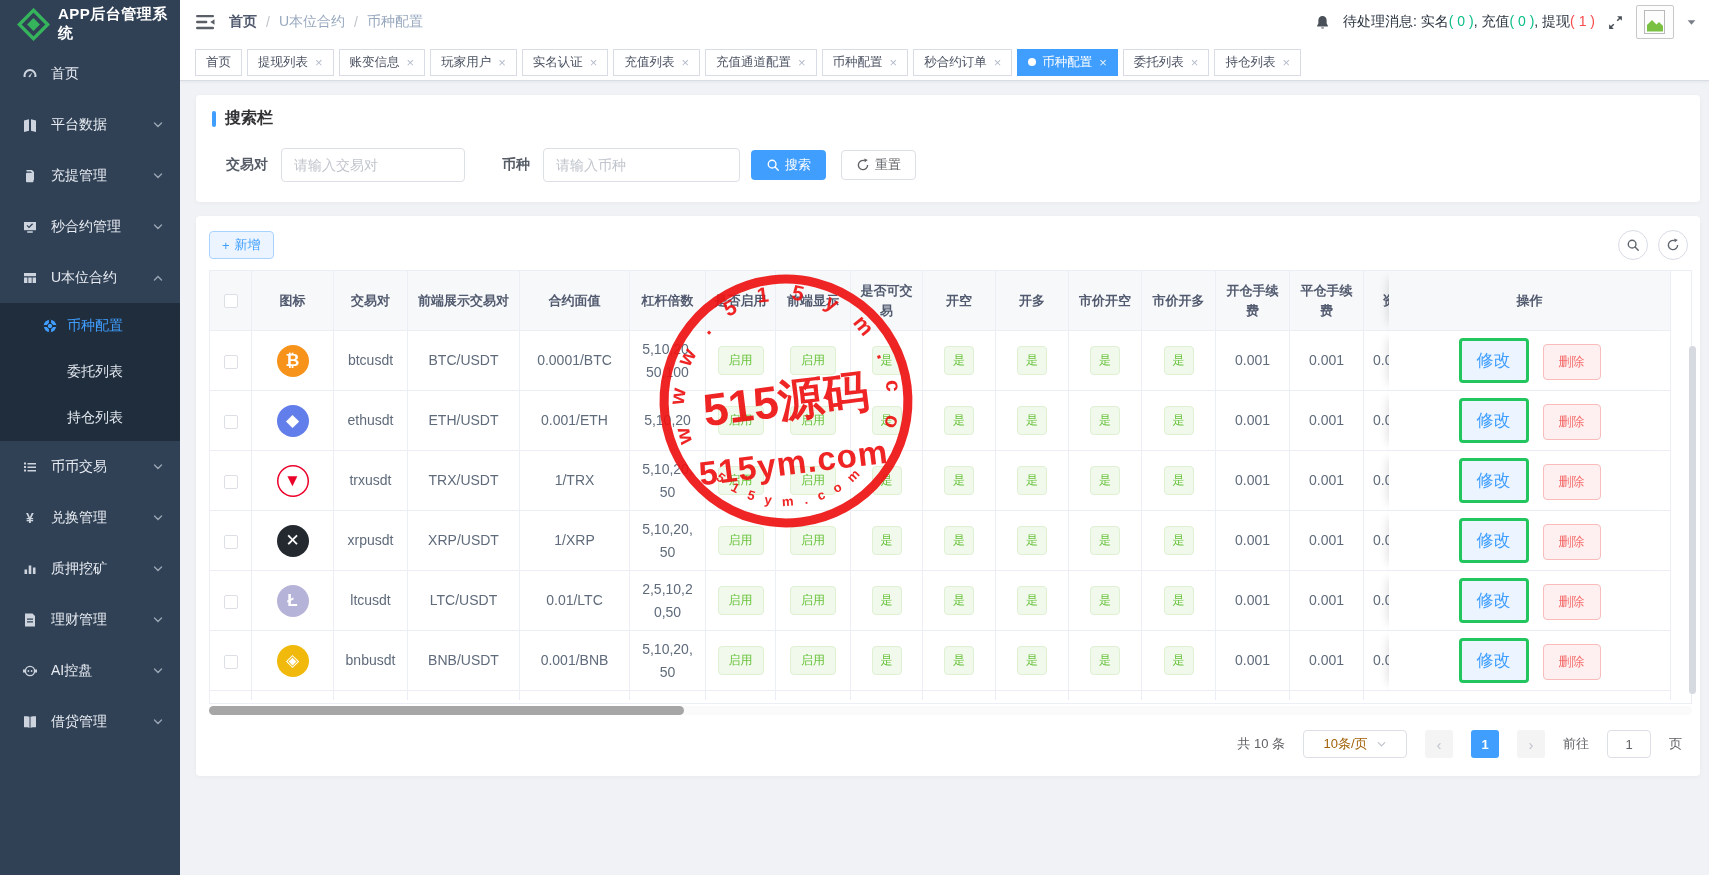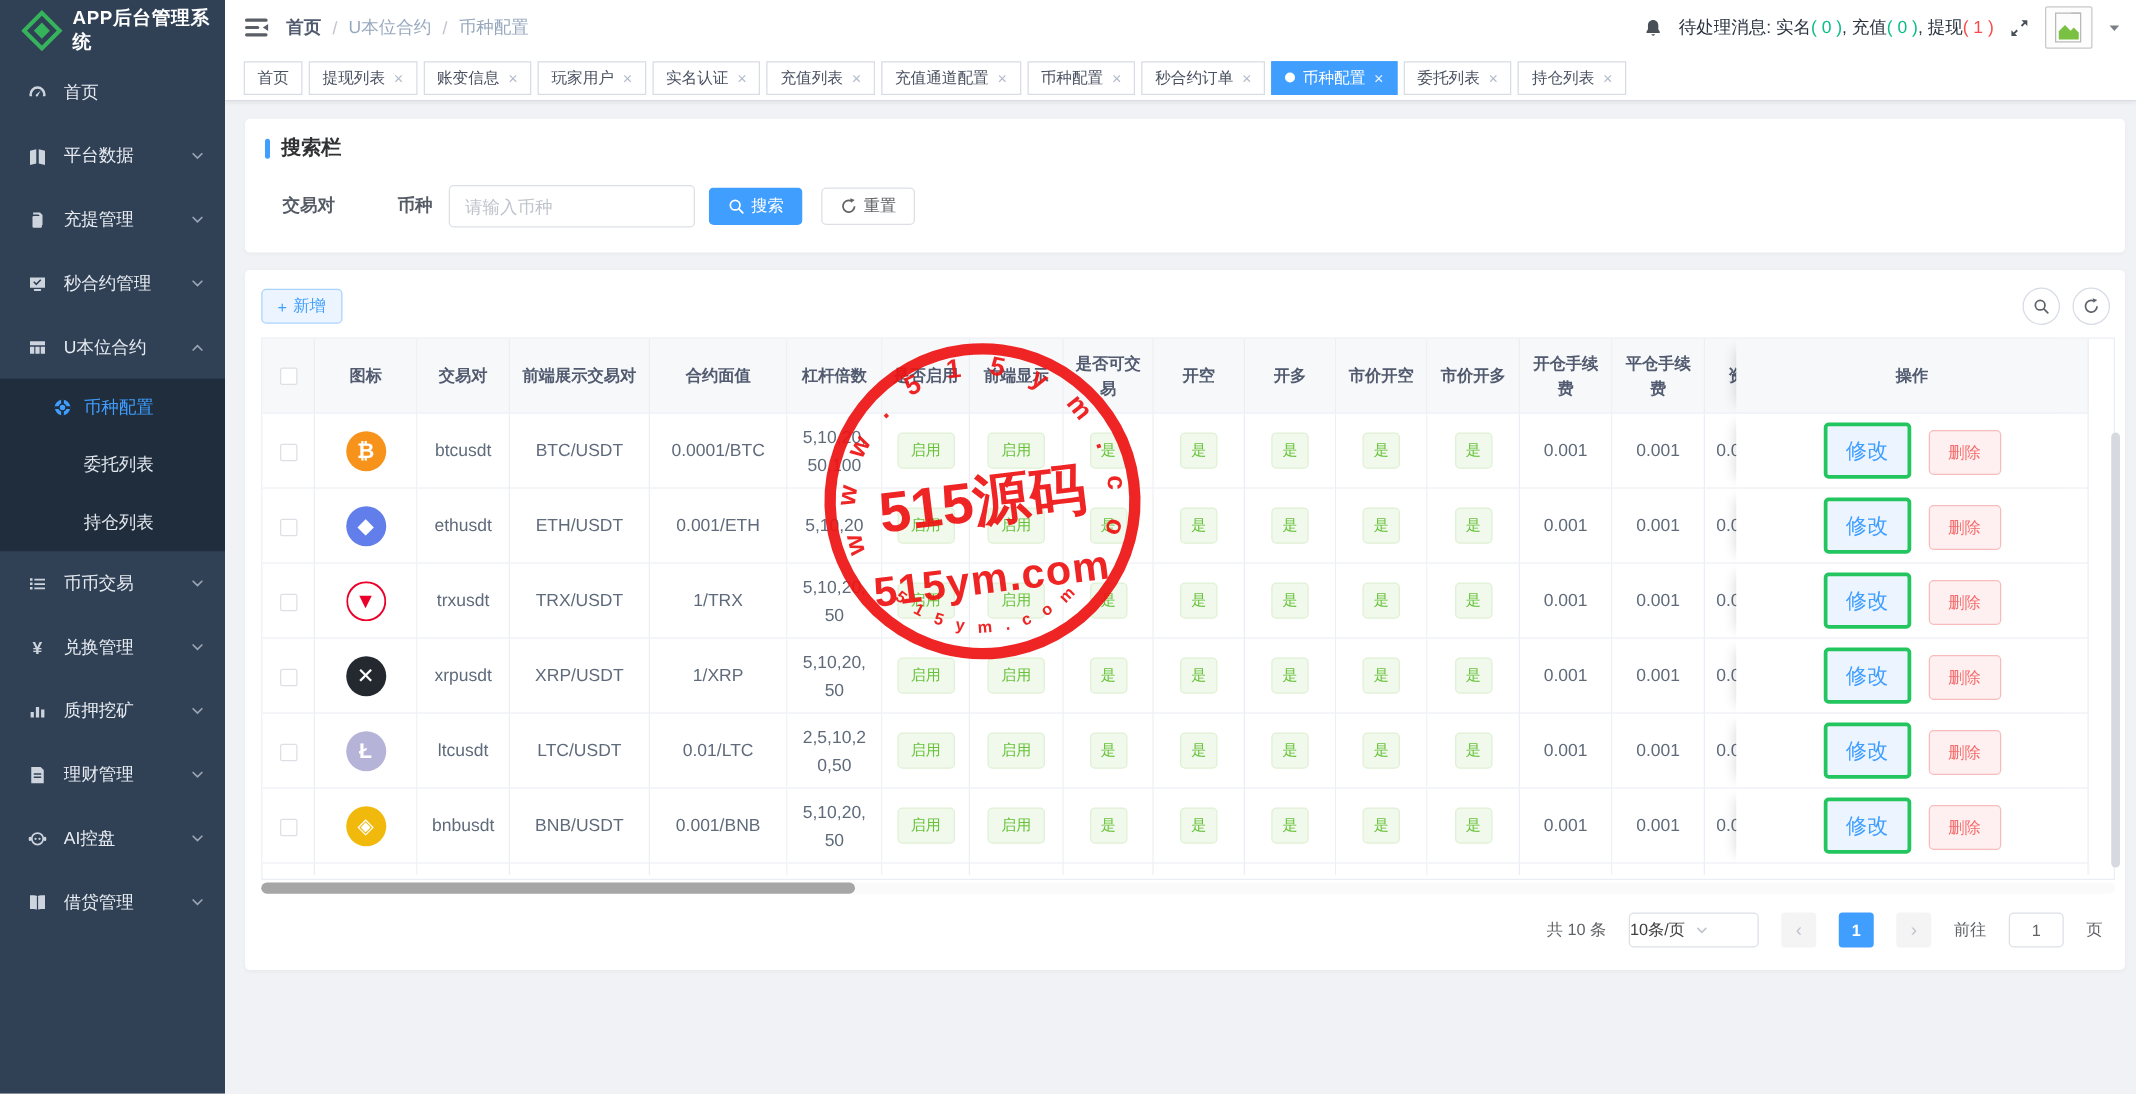--- a/index.html
+++ b/index.html
@@ -82,21 +82,21 @@
   .tag { display:inline-block; padding:6px 10px; font-size:12px; color:#67c23a; background:#f0f9eb; border:1px solid #dff0d3; border-radius:4px; line-height:1.2; }
   .tag.sm { padding:6px 8px; }
   .btn-edit { color:#409eff; background:#ecf5ff; border:3px solid #22c55e; border-radius:4px; padding:8px 15px; font-size:17px; cursor:pointer; font-family:Liberation Sans, sans-serif; }
   .btn-del { color:#f56c6c; background:#fef0f0; border:1px solid #f8bcbc; border-radius:4px; padding:8px 15px; font-size:13px; margin-left:14px; cursor:pointer; font-family:inherit; }
 
   .hbar { height:9px; margin-top:2px; width:1483px; border-radius:5px; background:#fafafa; position:relative; }
   .hbar-thumb { position:absolute; left:0; top:0; height:9px; width:32%; border-radius:5px; background:#a6a6a6; cursor:pointer; }
   .vbar-thumb { position:absolute; right:-4px; top:76px; width:7px; height:348px; border-radius:4px; background:#d6d9df; cursor:pointer; }
 
   .pagination { display:flex; align-items:center; justify-content:flex-end; gap:18px; margin:15px 10px 6px 0; font-size:13px; color:#606266; }
-  .pg-select { width:104px; height:28px; border:1px solid #dcdfe6; border-radius:4px; display:flex; align-items:center; gap:8px; color:#404040; cursor:pointer; background:#fff; }
+  .pg-select { width:104px; height:28px; border:1px solid #dcdfe6; border-radius:4px; display:flex; align-items:center; justify-content:center; gap:8px; color:#a16207; cursor:pointer; background:#fff; }
   .pg-caret { color:#c0c4cc; display:flex; }
   .pg-btn { width:28px; height:28px; border-radius:3px; background:#f4f4f5; color:#bfc3ca; display:flex; align-items:center; justify-content:center; font-size:15px; cursor:pointer; }
   .pg-page { width:28px; height:28px; border-radius:3px; background:#409eff; color:#fff; display:flex; align-items:center; justify-content:center; font-size:13px; font-weight:bold; cursor:pointer; }
   .pg-goto-input { width:44px; height:28px; border:1px solid #dcdfe6; border-radius:4px; text-align:center; font-size:13px; color:#606266; outline:none; font-family:inherit; }
 
   
   .stamp { position:absolute; left:653px; top:268px; width:266px; height:266px; z-index:40; opacity:.92; pointer-events:none; }
 </style>
 </head>
 <body>
@@ -383,20 +383,21 @@
 
 <main class="content">
 
   <section class="card search-card">
     <div class="card-title">
       <span class="title-bar"></span>
       <span>搜索栏</span>
     </div>
     <div class="form-row">
       <span class="f-label">交易对</span>
+      <input class="text-input" type="text" placeholder="请输入交易对" style="">
       <span class="f-label second">币种</span>
       <input class="text-input wide" type="text" placeholder="请输入币种" style="">
       <button class="btn btn-primary">
         <span style="display:flex">
             <svg width="14" height="14" viewBox="0 0 16 16">
               <circle cx="7" cy="7" r="4.4" fill="none" stroke="currentColor" stroke-width="1.6"></circle>
               <path d="M10.4 10.4L14 14" stroke="currentColor" stroke-width="1.6" stroke-linecap="round"></path>
             </svg>
           </span>
         <span>搜索</span>

